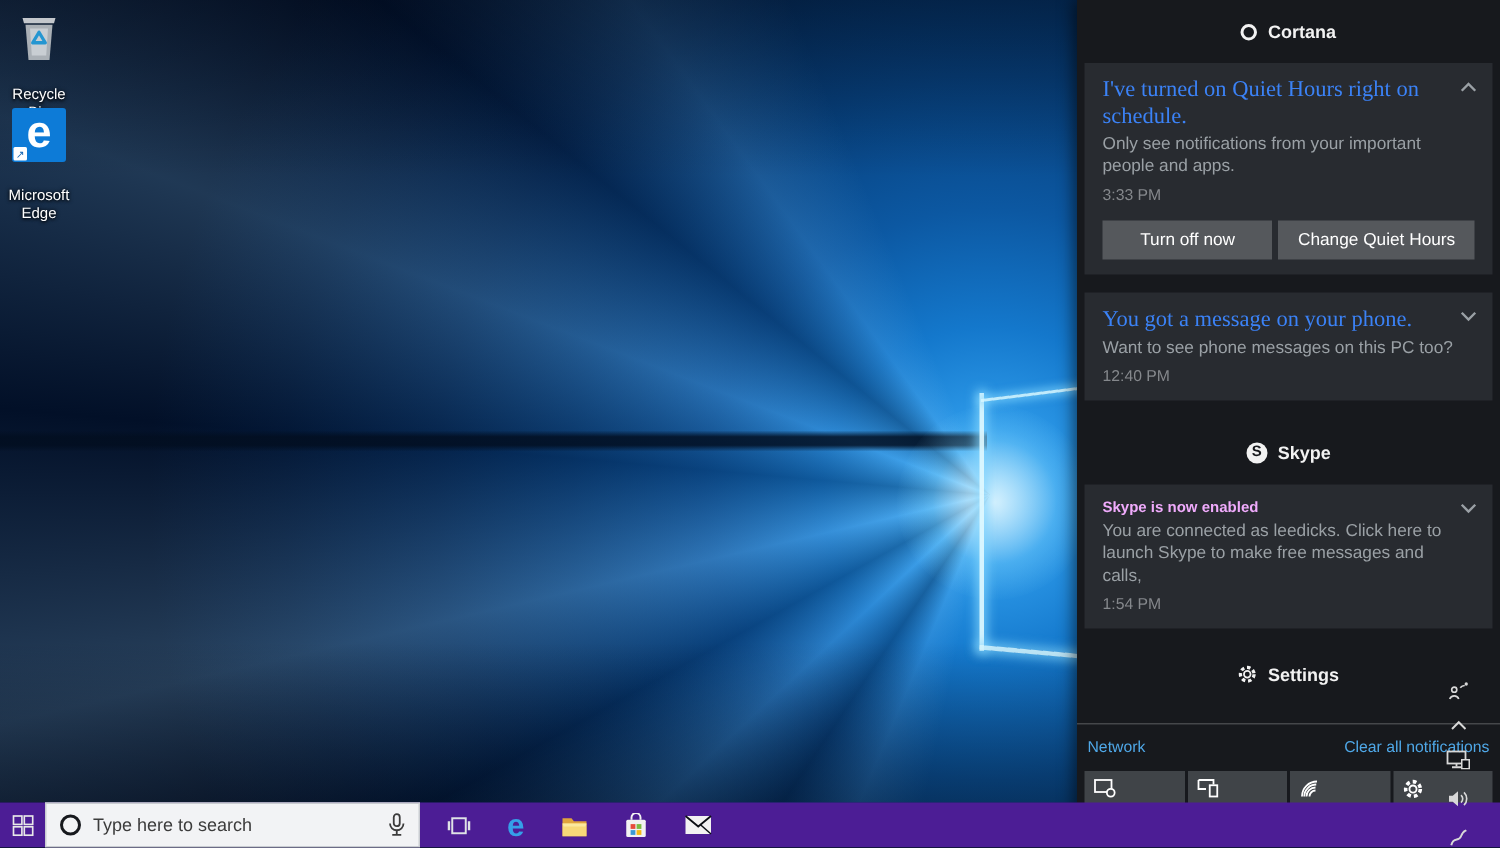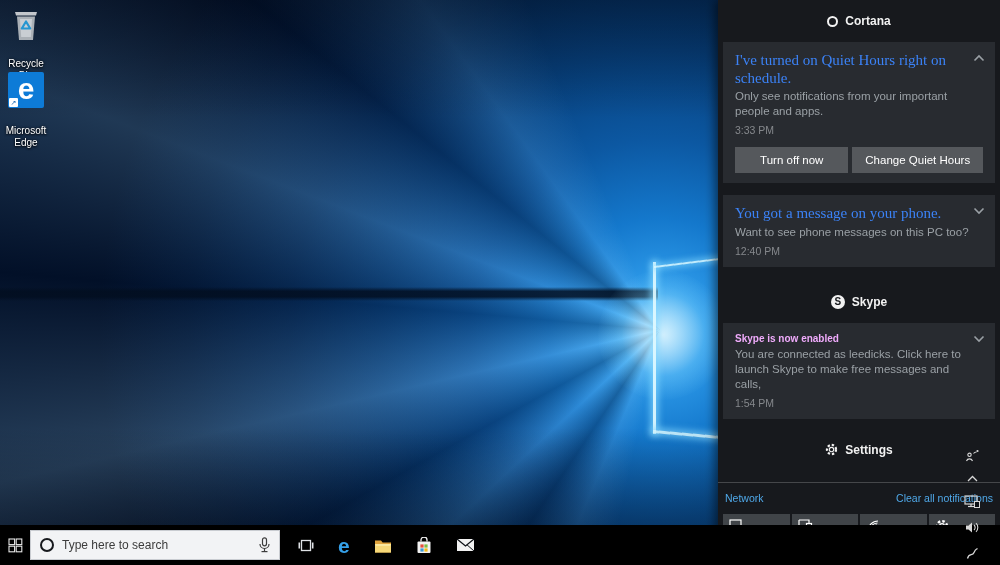--- a/index.html
+++ b/index.html
@@ -72,21 +72,21 @@
   .btn-row button { flex:1; height:26px; background:#55585c; border:none; color:#fff;
     font-size:11.5px; font-family:"Liberation Sans",sans-serif; cursor:pointer; }
   .separator { margin:0 0 0 0; margin-top:auto; border-top:1px solid rgba(255,255,255,.2); }
   .ac-footer { display:flex; justify-content:space-between; align-items:center; padding:9px 7px 8px 7px; flex:0 0 auto; }
   .ac-footer .link { color:#4fa8e8; font-size:10.5px; cursor:pointer; }
   .tiles { display:flex; gap:2px; margin:2px 5px 4px 5px; flex:0 0 auto; }
   .tile { flex:1; height:44px; background:#404448; position:relative; padding:5px 6px; cursor:pointer; }
   .tile .t-lbl { position:absolute; left:6px; bottom:4px; color:#fff; font-size:10px; }
 
   
-  #taskbar { position:absolute; left:0; right:0; bottom:0; height:40px; background:#000000;
+  #taskbar { position:absolute; left:0; right:0; bottom:0; height:30px; background:#4c1d95;
     display:flex; align-items:center; z-index:20; }
   .tb-btn { height:30px; display:flex; align-items:center; justify-content:center; cursor:pointer; }
   #start-btn { width:30px; }
   #search-box { width:250px; height:30px; background:#f2f3f5; display:flex; align-items:center; padding:0 9px; gap:8px; border:1px solid #c9ccd1; }
   #search-box .cortana-ring { width:14px; height:14px; border:2px solid #17191d; border-radius:50%; flex:0 0 auto; }
   #search-box input { flex:1; border:none; background:transparent; outline:none;
     font-size:12px; color:#2a2a2a; font-family:"Liberation Sans",sans-serif; }
   #search-box input::placeholder { color:#3c3c3c; opacity:1; }
   .tb-apps { display:flex; align-items:center; gap:24px; margin-left:18px; }
   .edge-e { color:#35a0e8; font-size:21px; font-weight:bold; line-height:1; }

